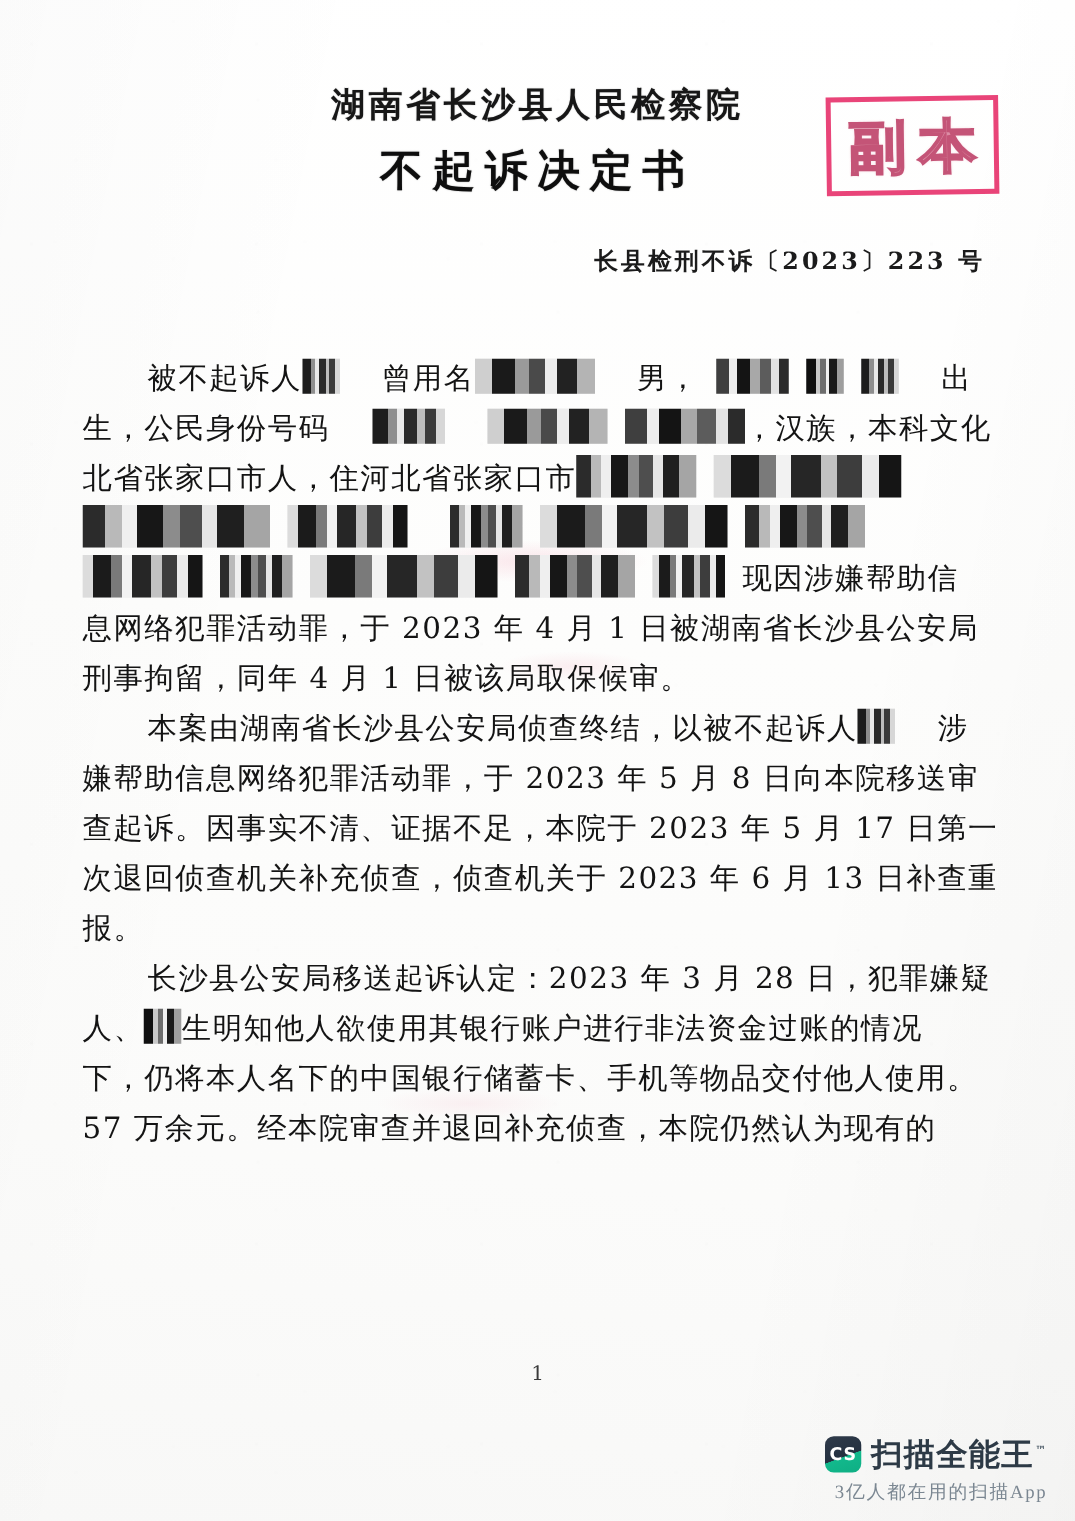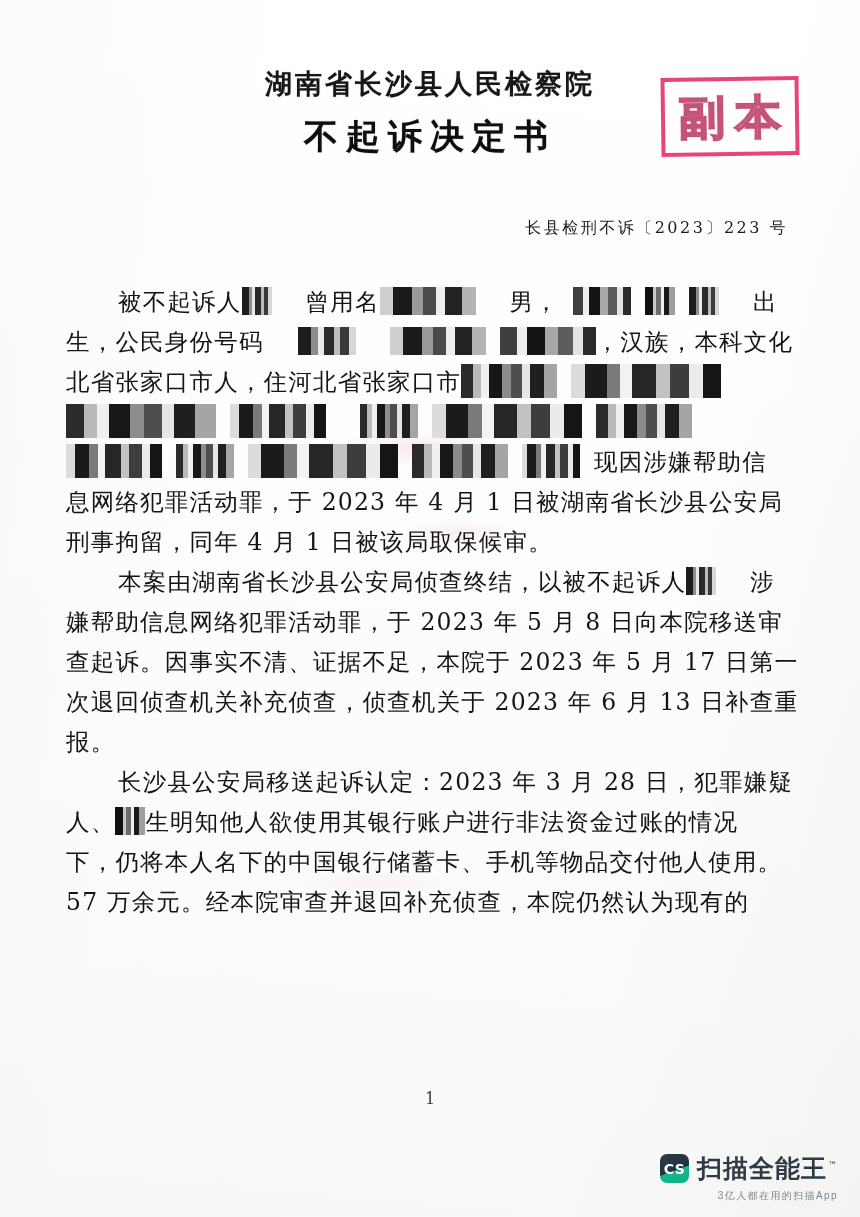--- a/index.html
+++ b/index.html
@@ -104,26 +104,26 @@
     -webkit-text-stroke: 1.6px #c0486d;
     text-shadow:
        0 0 1px rgba(192,72,109,.55),
        0 0 3px rgba(232,55,111,.25);
   }
 
   
   #doc-number {
     position: absolute;
     left: 0; right: 72px;
-    top: 218px;
+    top: 196px;
     text-align: right;
-    font-size: 16px;
+    font-size: 19px;
     letter-spacing: 2.5px;
     color: #1b1b1b;
-    font-weight: 400;
+    font-weight: 700;
     font-family: "DejaVu Serif", "Liberation Serif", serif;
   }
 
   
   #doc-body {
     position: absolute;
     left: 66px;
     top: 282px;
     width: 730px;
   }
@@ -255,24 +255,24 @@
   }
   #cs-name::after {
     content: "\2122";
     font-size: 9px;
     vertical-align: super;
     margin-left: 1px;
     color: #55636f;
   }
   #cs-tagline {
     margin-top: 4px;
-    font-size: 10px;
+    font-size: 15px;
     letter-spacing: 1.4px;
     color: #7b8792;
-    font-family: Liberation Sans, sans-serif;
+    font-family: Liberation Serif, serif;
   }
 </style>
 </head>
 <body>
 
 <div id="page">
   <div id="paper-grain"></div>
   <div class="blotch" id="blotch-a"></div>
   <div class="blotch" id="blotch-b"></div>
   <div class="blotch" id="blotch-c"></div>

